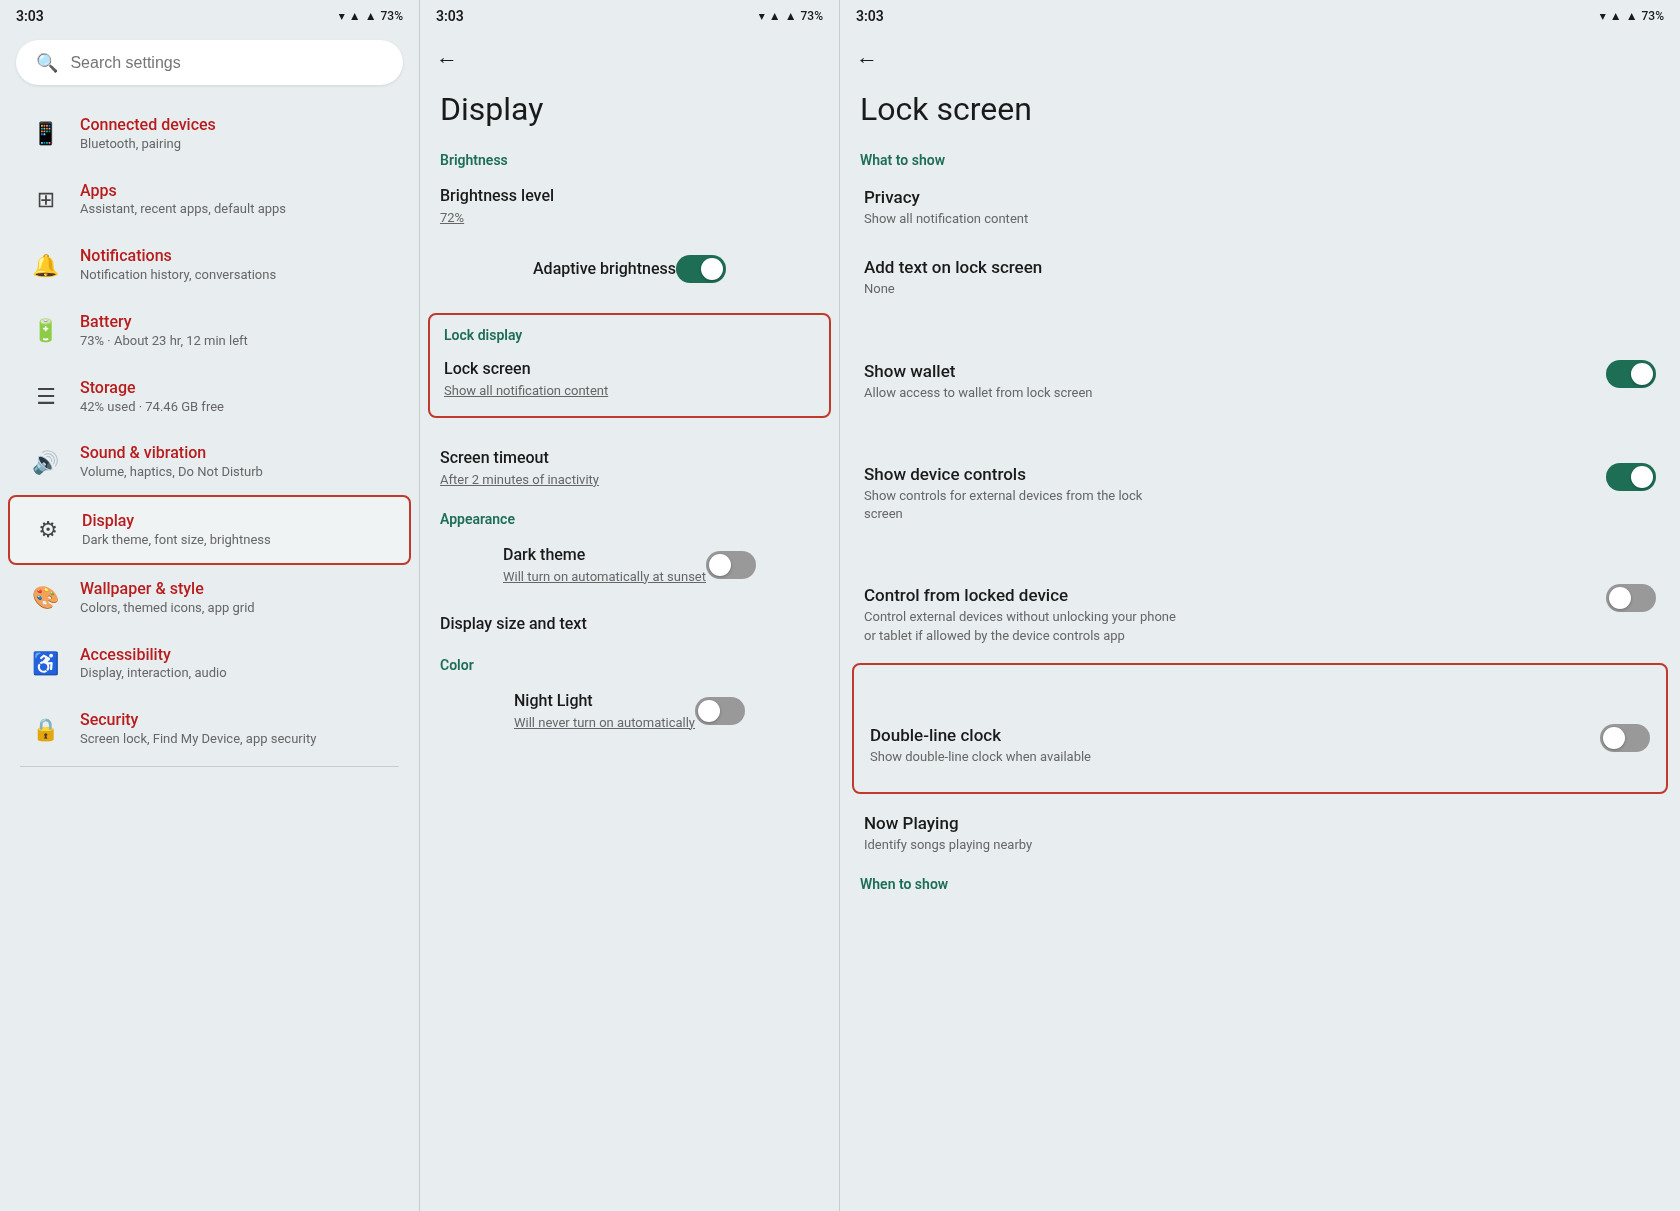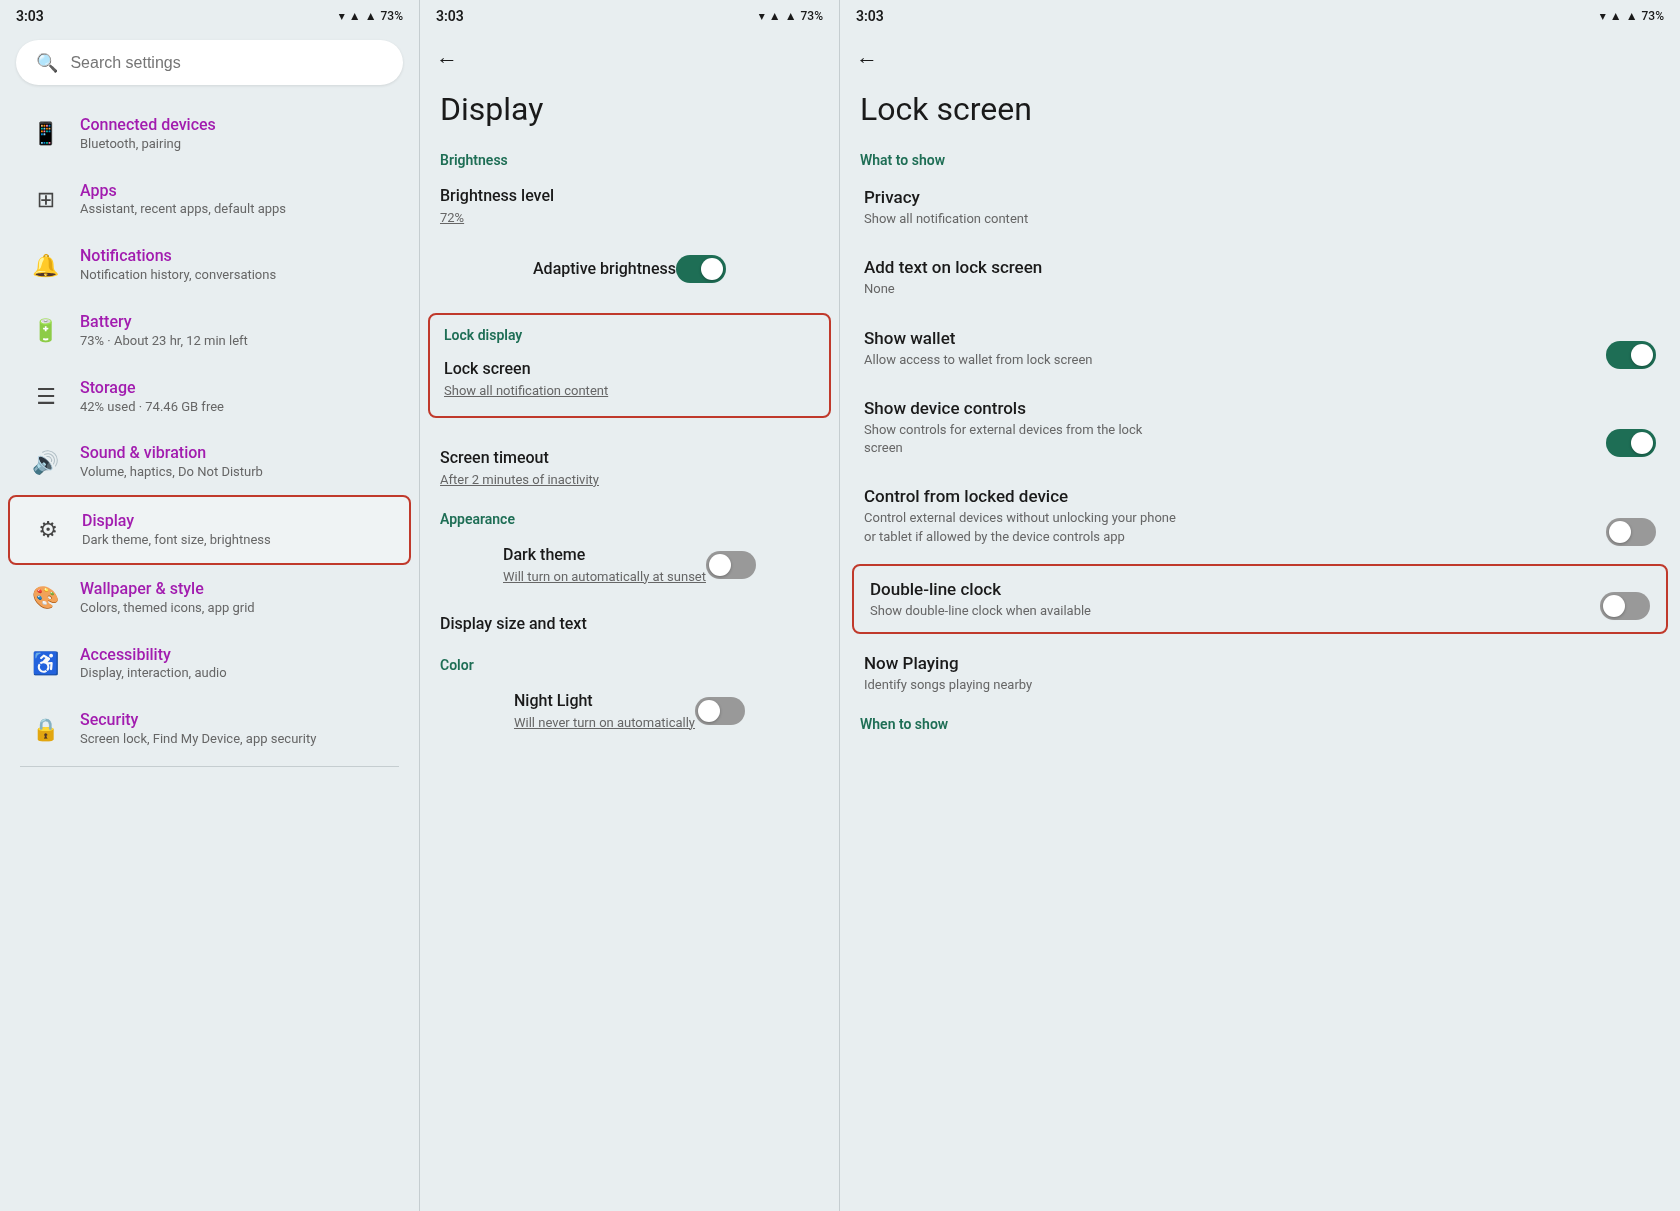--- a/index.html
+++ b/index.html
@@ -90,21 +90,21 @@
       justify-content: center;
       font-size: 22px;
       color: #444;
       flex-shrink: 0;
     }
 
     .settings-item-text {}
     .settings-item-title {
       font-size: 16px;
       font-weight: 500;
-      color: #a21caf;
+      color: #b91c1c;
       line-height: 1.3;
     }
     .settings-item-subtitle {
       font-size: 13px;
       color: #666;
       line-height: 1.3;
     }
 
     .divider {
       height: 1px;
@@ -213,27 +213,28 @@
     }
 
     .lock-item {
       padding: 14px 24px;
       cursor: pointer;
     }
     .lock-item.highlighted {
       border: 2px solid #c0392b;
       margin: 4px 12px;
       border-radius: 8px;
-      padding: 12px 16px;
+      padding: 26px 16px;
     }
 
     .lock-item-row {
       display: flex;
       justify-content: space-between;
-      align-items: flex-end;
+      align-items: flex-start;
+      margin-top: 33px;
     }
 
     .lock-item-title {
       font-size: 17px;
       font-weight: 500;
       color: #1a1a1a;
       line-height: 1.3;
     }
     .lock-item-subtitle {
       font-size: 13px;

